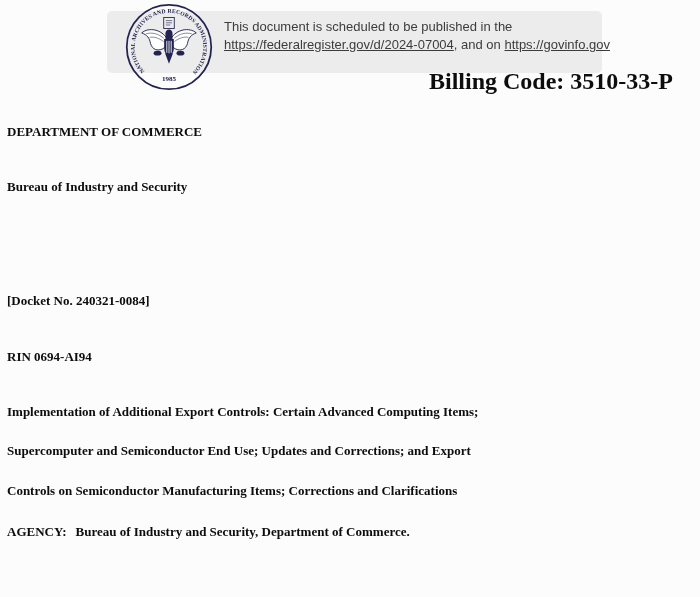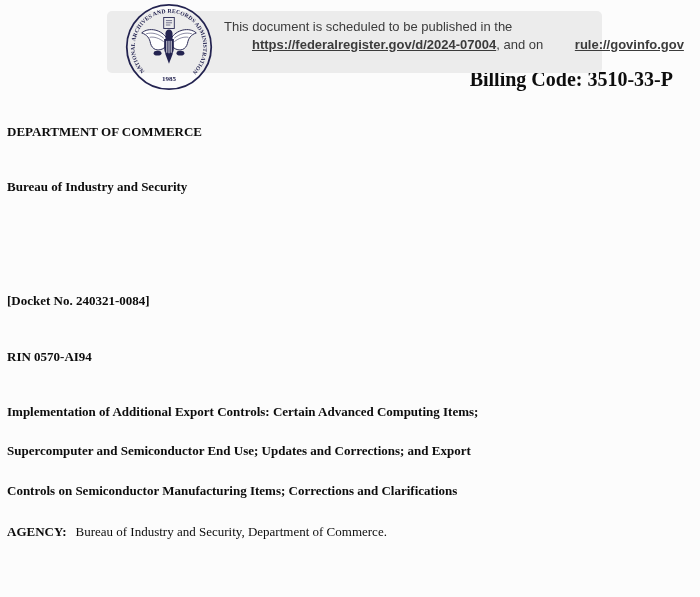--- a/index.html
+++ b/index.html
@@ -17,50 +17,50 @@
   }
   
   .banner{
     position:absolute;left:107px;top:11px;width:495px;height:62px;
     background:var(--banner-bg);border-radius:5px;z-index:2;
     box-sizing:border-box;padding:7px 0 0 117px;
     font-family:"Liberation Sans",sans-serif;
     font-size:13px;line-height:17.5px;color:var(--banner-fg);
     white-space:nowrap;
   }
-  .banner a{color:inherit;font-weight:700;text-decoration:underline;cursor:pointer;margin-left:28px;}
+  .banner a{color:inherit;font-weight:400;text-decoration:underline;cursor:pointer;}
   
   .seal{position:absolute;left:125px;top:3px;width:88px;height:88px;z-index:3;}
   .seal svg{display:block;width:100%;height:100%;}
   .seal .ring-text{font-family:"Liberation Serif",serif;font-weight:700;font-size:6.4px;letter-spacing:.2px;}
   .seal .year{font-family:"Liberation Serif",serif;font-weight:700;font-size:8px;}
   .s-fill{fill:var(--seal-color);}
   .s-stroke{stroke:var(--seal-color);fill:none;}
   .s-wing{fill:#fff;stroke:var(--seal-color);stroke-width:1.1;}
   
   .billing{
     position:absolute;top:69px;right:27px;z-index:1;
-    font-size:20px;font-weight:700;line-height:1;white-space:nowrap;
+    font-size:24px;font-weight:700;line-height:1;white-space:nowrap;
   }
   .line{
     position:absolute;left:7px;font-size:13px;font-weight:700;
     line-height:1;white-space:nowrap;
   }
-  .line .val{font-weight:400;margin-left:9px;}
+  .line .val{font-weight:700;margin-left:9px;}
 </style>
 </head>
 <body>
 
 <div class="page">
 
   <div class="billing">Billing Code: 3510-33-P</div>
 
   <div class="banner">
     <div>This document is scheduled to be published in the</div>
-    <div><a>https://federalregister.gov/d/2024-07004</a><span>, and on </span><a>rule://govinfo.gov</a></div>
+    <div><a>https://federalregister.gov/d/2024-07004</a><span>, and on </span><a>https://govinfo.gov</a></div>
   </div>
 
   <div class="seal">
     <svg viewBox="0 0 100 100" aria-hidden="true">
       <circle class="s-stroke" cx="50" cy="50" r="48" fill="#fff" stroke-width="2"></circle>
       <defs>
         <path id="ringPath" d="M 22.4,77.6 A 39,39 0 1 1 77.6,77.6" fill="none"></path>
       </defs>
       <text class="ring-text s-fill">
         <textPath href="#ringPath">NATIONAL ARCHIVES AND RECORDS ADMINISTRATION</textPath>
@@ -81,21 +81,21 @@
         <ellipse class="s-fill" cx="37" cy="57" rx="4.5" ry="2.8"></ellipse>
         <ellipse class="s-fill" cx="63" cy="57" rx="4.5" ry="2.8"></ellipse>
       </g>
       <text class="year s-fill" x="50" y="89" text-anchor="middle">1985</text>
     </svg>
   </div>
 
   <div class="line" style="top:125px">DEPARTMENT OF COMMERCE</div>
   <div class="line" style="top:180px">Bureau of Industry and Security</div>
   <div class="line" style="top:294px">[Docket No. 240321-0084]</div>
-  <div class="line" style="top:350px">RIN 0570-AI94</div>
+  <div class="line" style="top:350px">RIN 0694-AI94</div>
 
   <div class="line" style="top:405px">Implementation of Additional Export Controls: Certain Advanced Computing Items;</div>
   <div class="line" style="top:444px">Supercomputer and Semiconductor End Use; Updates and Corrections; and Export</div>
   <div class="line" style="top:484px">Controls on Semiconductor Manufacturing Items; Corrections and Clarifications</div>
 
   <div class="line" style="top:525px">
     <span>AGENCY:</span><span class="val">Bureau of Industry and Security, Department of Commerce.</span>
   </div>
 
 </div>

